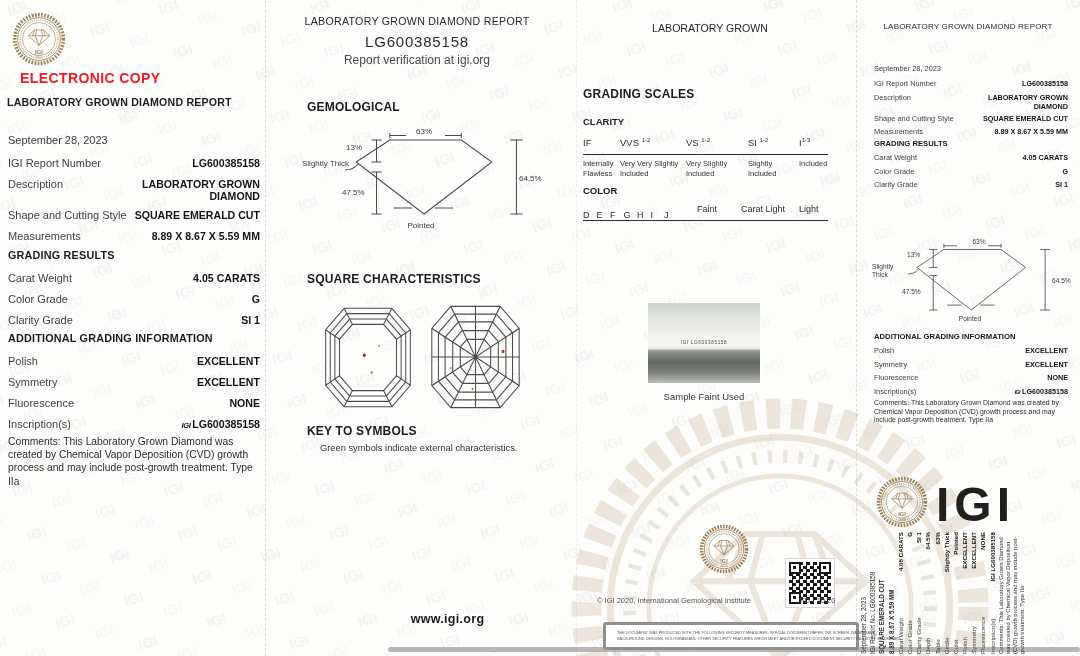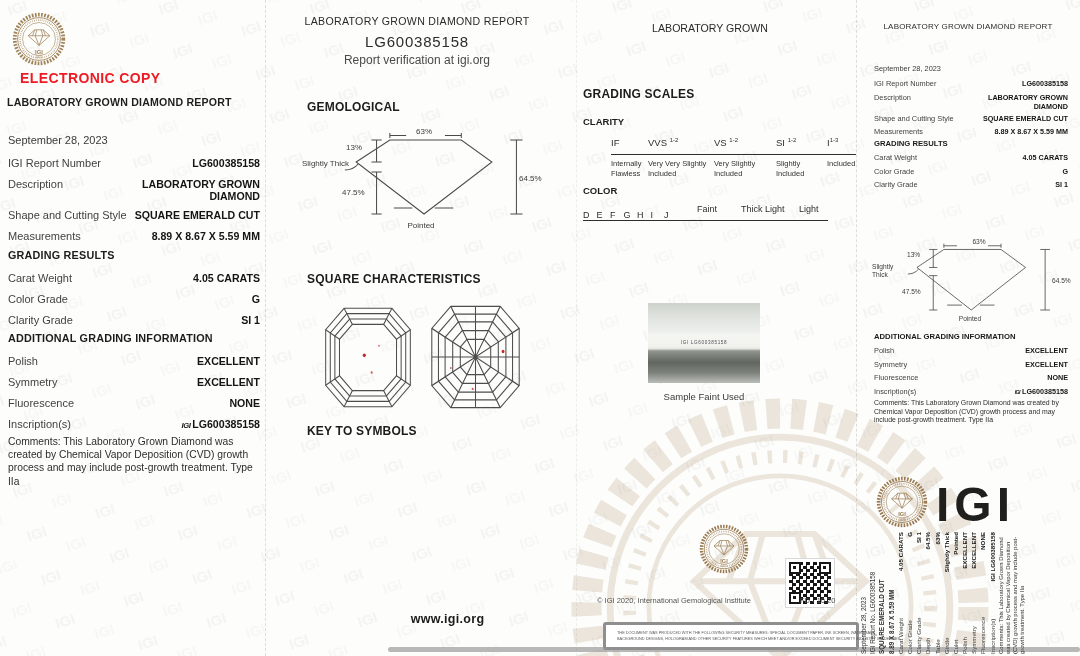--- a/index.html
+++ b/index.html
@@ -33,21 +33,21 @@
   .prop-wrap { width:245px; height:110px; }
   .prop-wrap svg, .prop-wrap .plabel { position:absolute; }
   .plabel { font-size:8px; color:#3a3a3a; }
   .plabel-sm { font-size:6.6px; color:#3a3a3a; position:absolute; line-height:1.15; }
   .key-lines { font-size:9.3px; color:#333; line-height:1.55; }
   .website { font-size:12.5px; font-weight:bold; color:#1c1c1c; letter-spacing:.3px; text-align:center; }
 
   
   .gs-title { width:230px; text-align:center; font-size:10.6px; color:#2a2a2a; line-height:1.35; }
   .scale-sub { font-size:9.5px; font-weight:bold; color:#1c1c1c; }
-  .cl-grid { width:245px; display:grid; grid-template-columns:37px 66px 62px 51px 29px;margin-left:28px; }
+  .cl-grid { width:245px; display:grid; grid-template-columns:37px 66px 62px 51px 29px; }
   .cl-grid .grade { font-size:9.5px; color:#2e2e2e; padding-bottom:6px; border-bottom:1px solid #2e2e2e; }
   .cl-grid sup { font-size:6px; }
   .cl-grid .desc { font-size:7.5px; color:#333; padding-top:4px; line-height:1.25; padding-right:6px; }
   .col-row { width:245px; position:relative; border-bottom:1px solid #2e2e2e; padding-bottom:6px; height:17px; }
   .col-row .lt { display:inline-block; width:13.5px; font-size:9px; color:#2e2e2e; }
   .col-row .rng { position:absolute; top:0; font-size:9px; color:#2e2e2e; }
   .sample-img { width:112px; height:80px;
     background:linear-gradient(180deg,#cdd2cc 0%,#dee2dd 16%,#edefeb 36%,#f5f5f2 40%,#f1f1ee 54%,#e6e6e2 57%,#8f948e 60%,#626660 74%,#7c817b 87%,#babeb8 100%); }
   .sample-insc { position:absolute; left:0; right:0; top:36px; text-align:center; font-size:7px; transform:scale(.66); color:#4e5254; letter-spacing:1px; }
   .sample-cap { font-size:9.5px; color:#3b3b3b; text-align:center; }
@@ -234,20 +234,21 @@
         <path d="M41,34 L59,34 L66,41 L66,59 L59,66 L41,66 L34,59 L34,41 Z"></path>
         <path d="M24,4 L50,50 M76,4 L50,50 M96,24 L50,50 M96,76 L50,50 M76,96 L50,50 M24,96 L50,50 M4,76 L50,50 M4,24 L50,50 M50,4 L50,50 M50,96 L50,50 M4,50 L96,50"></path>
       </g>
       <circle cx="79" cy="45" r="1.5" fill="#c62828"></circle>
       <circle cx="47" cy="79" r="1.1" fill="#d65c5c"></circle>
       <circle cx="24" cy="60" r="0.9" fill="#d65c5c"></circle>
     </svg>
 
     <div class="abs blk-head" style="left:42px;top:424px">KEY TO SYMBOLS</div>
     <div class="abs key-lines" style="left:55px;top:441px">
+      <div>Green symbols indicate external characteristics.</div>
     </div>
 
     <div class="abs website" style="left:125px;top:612px;width:115px">www.igi.org</div>
   </div>
 
   <div class="abs panel" style="left:576px;top:7px;width:280px;height:613px">
     <div class="abs gs-title" style="left:19px;top:14px">
       <div>LABORATORY GROWN</div>
     </div>
 
@@ -264,21 +265,21 @@
       <div class="desc">Very Very Slightly Included</div>
       <div class="desc">Very Slightly Included</div>
       <div class="desc">Slightly Included</div>
       <div class="desc">Included</div>
     </div>
 
     <div class="abs scale-sub" style="left:7px;top:178px">COLOR</div>
     <div class="abs col-row" style="left:7px;top:197px">
       <span class="lt">D</span><span class="lt">E</span><span class="lt">F</span><span class="lt">G</span><span class="lt">H</span><span class="lt">I</span><span class="lt">J</span>
       <span class="rng" style="left:114px">Faint</span>
-      <span class="rng" style="left:158px">Thick Light</span>
+      <span class="rng" style="left:158px">Carat Light</span>
       <span class="rng" style="left:216px">Light</span>
     </div>
 
     <div class="abs sample-img" style="left:72px;top:296px">
       <div class="sample-insc">IGI LG600385158</div>
     </div>
     <div class="abs sample-cap" style="left:60px;top:384px;width:136px">Sample Faint Used</div>
 
     <svg class="abs" style="left:123px;top:517px;color:#9A7B52" width="50" height="50" viewBox="0 0 100 100">
         <use href="#seal"></use>

